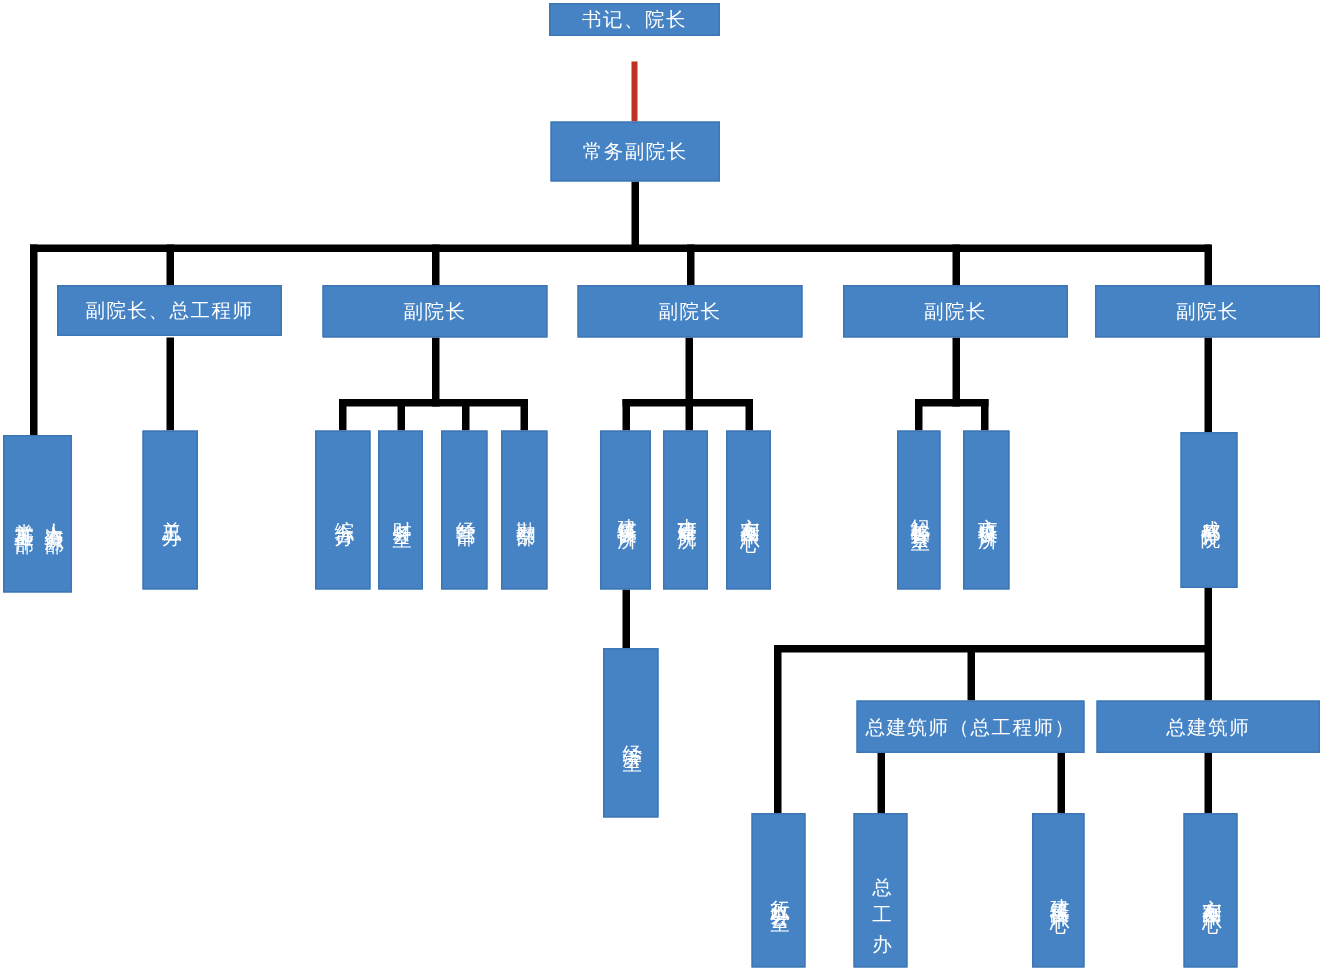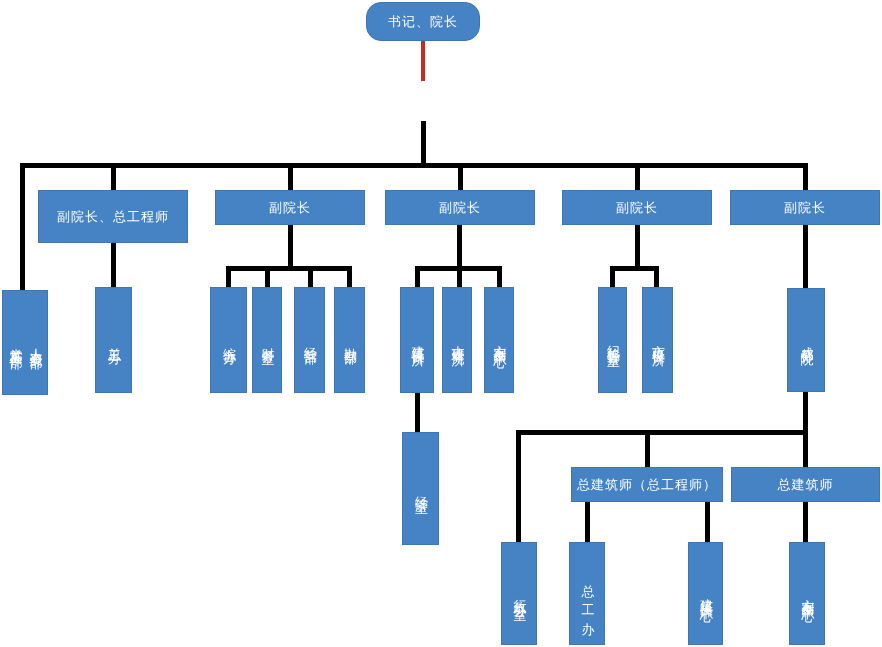--- a/index.html
+++ b/index.html
@@ -77,25 +77,28 @@
 
   <div class="ln" style="left:803px; top:392px; width:5px; height:75px;"></div>
   <div class="ln" style="left:516px; top:430px; width:292px; height:5px;"></div>
   <div class="ln" style="left:516px; top:430px; width:5px; height:112px;"></div>
   <div class="ln" style="left:645px; top:430px; width:5px; height:37px;"></div>
 
   <div class="ln" style="left:585px; top:502px; width:5px; height:40px;"></div>
   <div class="ln" style="left:705px; top:502px; width:5px; height:40px;"></div>
   <div class="ln" style="left:803px; top:502px; width:5px; height:40px;"></div>
 
-  <div class="node" style="left:366px; top:2px; width:114px; height:39px;border-radius:15px;">
+  <div class="node" style="left:366px; top:2px; width:114px; height:22px;">
     <span class="lbl">书记、院长</span>
   </div>
+  <div class="node" style="left:367px; top:81px; width:113px; height:40px;">
+    <span class="lbl">常务副院长</span>
+  </div>
 
-  <div class="node" style="left:38px; top:190px; width:150px; height:53px;">
+  <div class="node" style="left:38px; top:190px; width:150px; height:34px;">
     <span class="lbl">副院长、总工程师</span>
   </div>
   <div class="node" style="left:215px; top:190px; width:150px; height:35px;">
     <span class="lbl">副院长</span>
   </div>
   <div class="node" style="left:385px; top:190px; width:150px; height:35px;">
     <span class="lbl">副院长</span>
   </div>
   <div class="node" style="left:562px; top:190px; width:150px; height:35px;">
     <span class="lbl">副院长</span>

